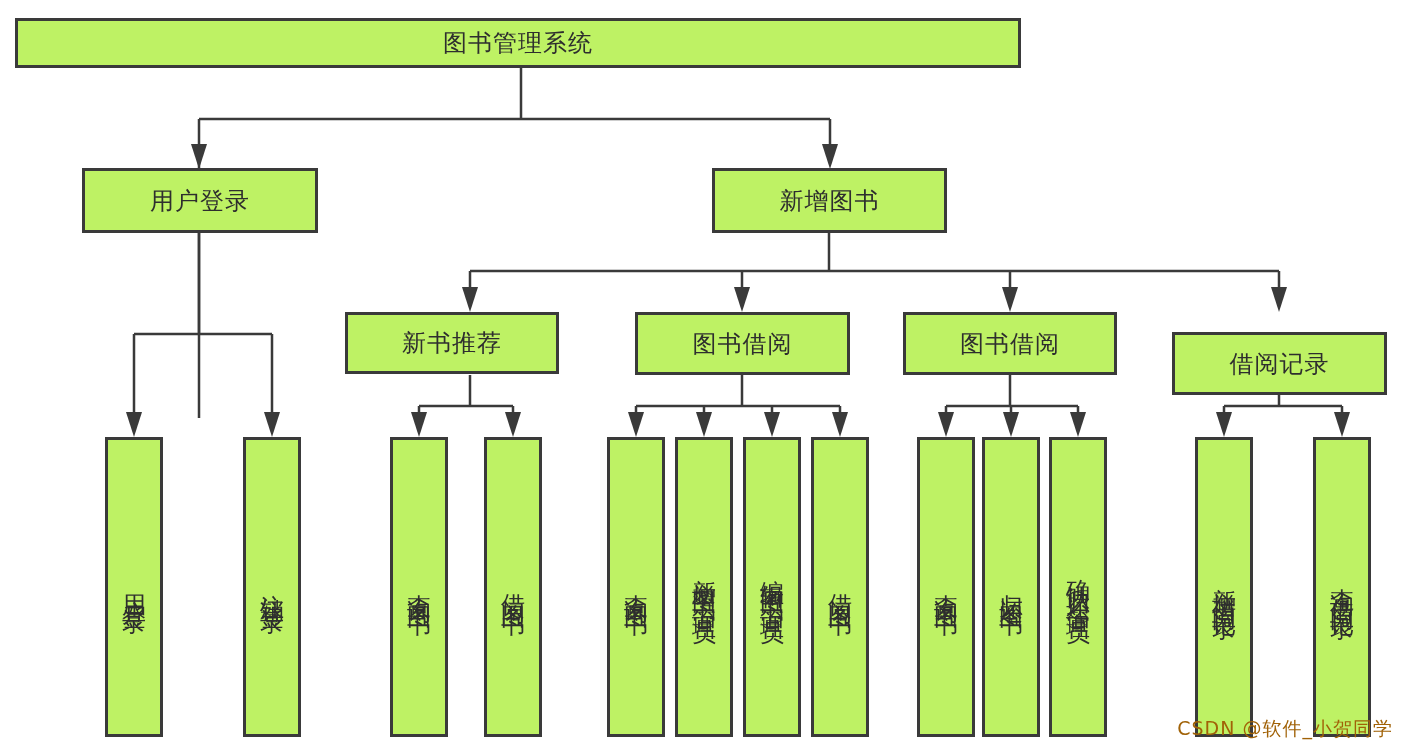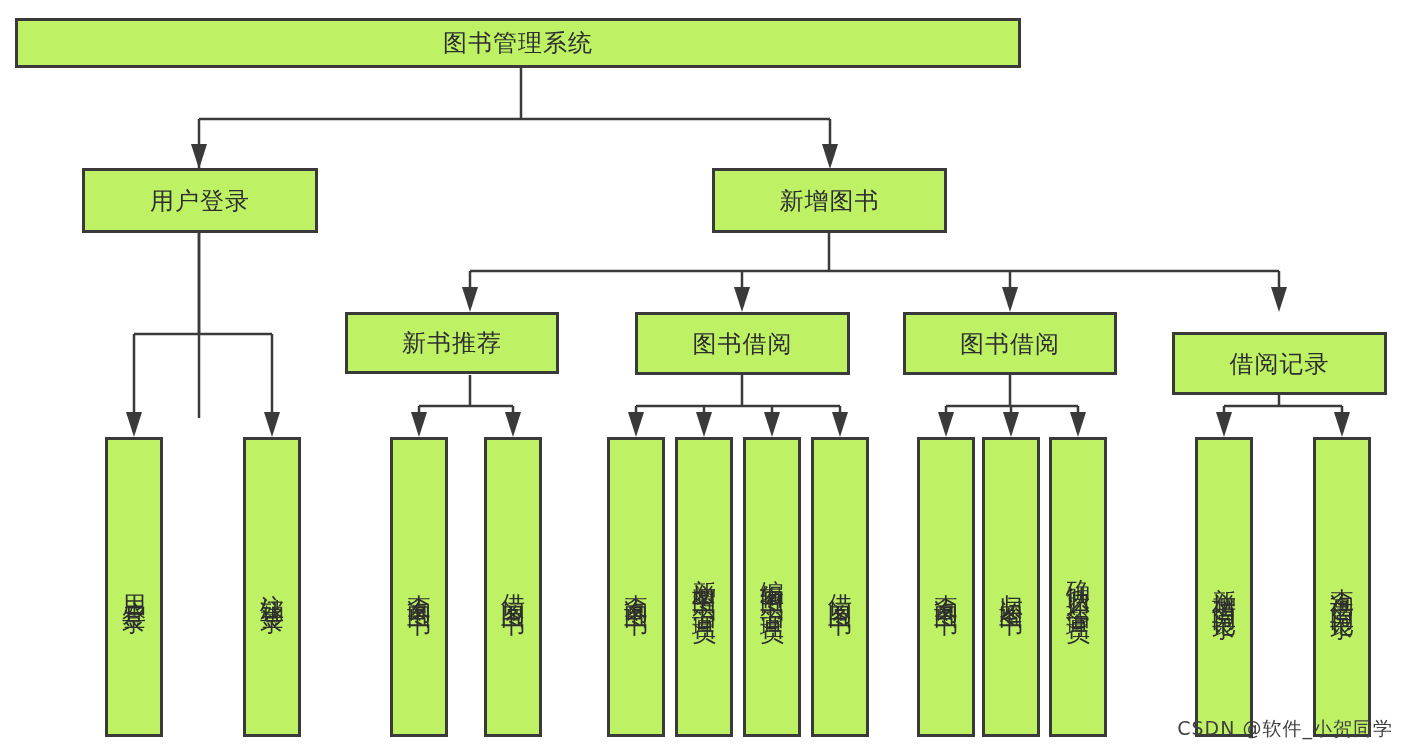--- a/index.html
+++ b/index.html
@@ -30,21 +30,21 @@
   #n-records   { left:1172px; top:312px; width:215px;  height:63px;margin-top:20px; }
   #lf-login-0  { left:105px; }  #lf-login-1  { left:243px; }
   #lf-rec-0    { left:390px; }  #lf-rec-1    { left:484px; }
   #lf-bor-0    { left:607px; }  #lf-bor-1    { left:675px; }
   #lf-bor-2    { left:743px; }  #lf-bor-3    { left:811px; }
   #lf-cur-0    { left:917px; }  #lf-cur-1    { left:982px; }
   #lf-cur-2    { left:1049px; }
   #lf-recd-0   { left:1195px; } #lf-recd-1   { left:1313px; }
   .watermark {
     position:absolute; right:12px; bottom:5px;
-    font-size:19px; color:#404040; letter-spacing:1px; white-space:nowrap;
+    font-size:19px; color:#a16207; letter-spacing:1px; white-space:nowrap;
   }
 </style>
 </head>
 <body>
 
 <div class="canvas">
 
   <svg class="connectors" viewBox="0 0 1405 747" xmlns="http://www.w3.org/2000/svg">
     <g stroke="#3a3a3a" stroke-width="2.5" fill="none">
 

